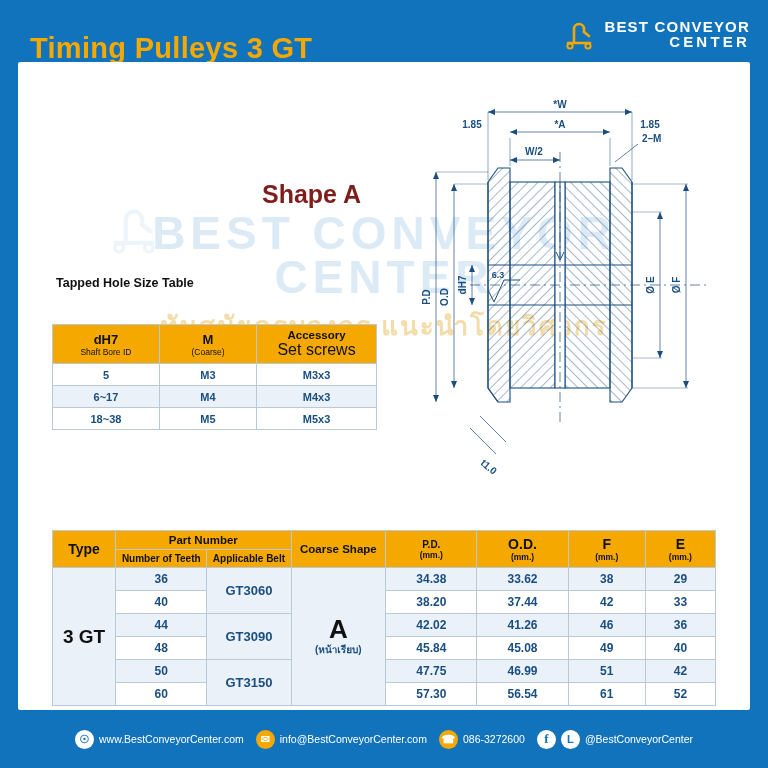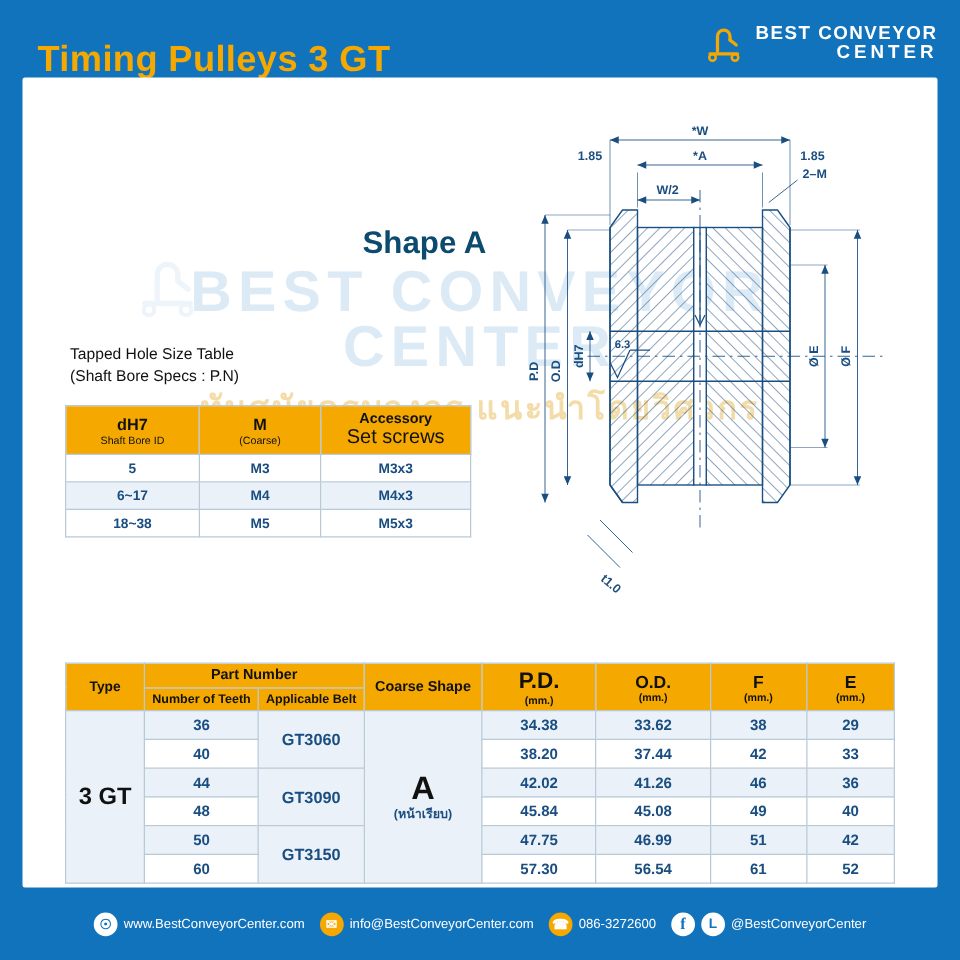--- a/index.html
+++ b/index.html
@@ -53,27 +53,27 @@
     color:#dceaf6; font-weight:bold;
   }
   .wm1 { font-size:46px; letter-spacing:5px; line-height:0.95; }
   .wm2 { font-size:46px; letter-spacing:5px; line-height:0.95; }
   .wm3 { font-size:26px; letter-spacing:2px; color:#f3dca8; margin-top:6px; }
   .wm-mark { position:absolute; left:88px; top:-12px; width:56px; height:56px; opacity:.5; }
 
   
   .shape-a-title {
     position:absolute; left:244px; top:118px;
-    font-size:25px; font-weight:bold; color:#0c4a6e;margin-left:28px;
+    font-size:25px; font-weight:bold; color:#7f1d1d;
   }
 
   
   .tapped-caption {
     position:absolute; left:38px; top:212px;
-    font-size:12.5px; font-weight:normal; color:#111; line-height:1.45;
+    font-size:12.5px; font-weight:bold; color:#111; line-height:1.45;
   }
   table.tapped {
     position:absolute; left:34px; top:262px;
     border-collapse:collapse;
     width: 325px;
     font-size:11px;
   }
   table.tapped th {
     background:#f5a800; color:#111; border:1px solid #b9c9d8;
     padding:4px 2px; text-align:center; font-weight:bold;
@@ -93,21 +93,21 @@
   table.spec {
     position:absolute; left:34px; top:468px;
     width: 664px;
     border-collapse:collapse;
     font-size:11.5px;
   }
   table.spec th {
     background:#f5a800; border:1px solid #b9c9d8; color:#111;
     padding:3px 2px; text-align:center; font-weight:bold;
   }
-  table.spec th.big { font-size:11px; }
+  table.spec th.big { font-size:14px; }
   table.spec th .u { display:block; font-size:8.5px; font-weight:bold; }
   table.spec td {
     border:1px solid #b9c9d8; text-align:center;
     color:#1a4e80; font-weight:bold; padding:4px 2px; font-size:12px;
   }
   table.spec tr.alt td { background:#eaf1f8; }
   .type-cell { font-size:19px !important; color:#111 !important; }
   .belt-cell { font-size:13px !important; color:#1a4e80 !important; }
   .shape-cell-a { font-size:26px; font-weight:bold; color:#111; line-height:1; }
   .shape-cell-sub { font-size:10px; color:#1a4e80; font-weight:bold; }
@@ -169,21 +169,20 @@
     </div>
     <div class="wm1">BEST CONVEYOR</div>
     <div class="wm2">CENTER</div>
     <div class="wm3">ทันสมัยครบวงจร แนะนำโดยวิศวกร</div>
   </div>
 
   <div class="shape-a-title">Shape A</div>
 
   <div class="tapped-caption">
     <div>Tapped Hole Size Table</div>
-    <div>(Shaft Bore Specs : P.N)</div>
   </div>
 
   <table class="tapped">
     <thead>
       <tr>
         <th style="width:33%">
           <span class="big">dH7</span>
           <span class="sub">Shaft Bore ID</span>
         </th>
         <th style="width:30%">
@@ -314,21 +313,21 @@
     </svg>
   </div>
 
   <table class="spec">
     <thead>
       <tr>
         <th rowspan="2" style="width:9%" class="big">Type</th>
         <th colspan="2" style="width:25%">Part Number</th>
         <th rowspan="2" style="width:13.5%">Coarse Shape</th>
         <th rowspan="2" style="width:13%">
-          <span class="big" style="font-size:18px">P.D.</span>
+          <span class="big" style="font-size:10px">P.D.</span>
           <span class="u">(mm.)</span>
         </th>
         <th rowspan="2" style="width:13%">
           <span class="big" style="font-size:14px">O.D.</span>
           <span class="u">(mm.)</span>
         </th>
         <th rowspan="2" style="width:11%">
           <span class="big" style="font-size:14px">F</span>
           <span class="u">(mm.)</span>
         </th>

